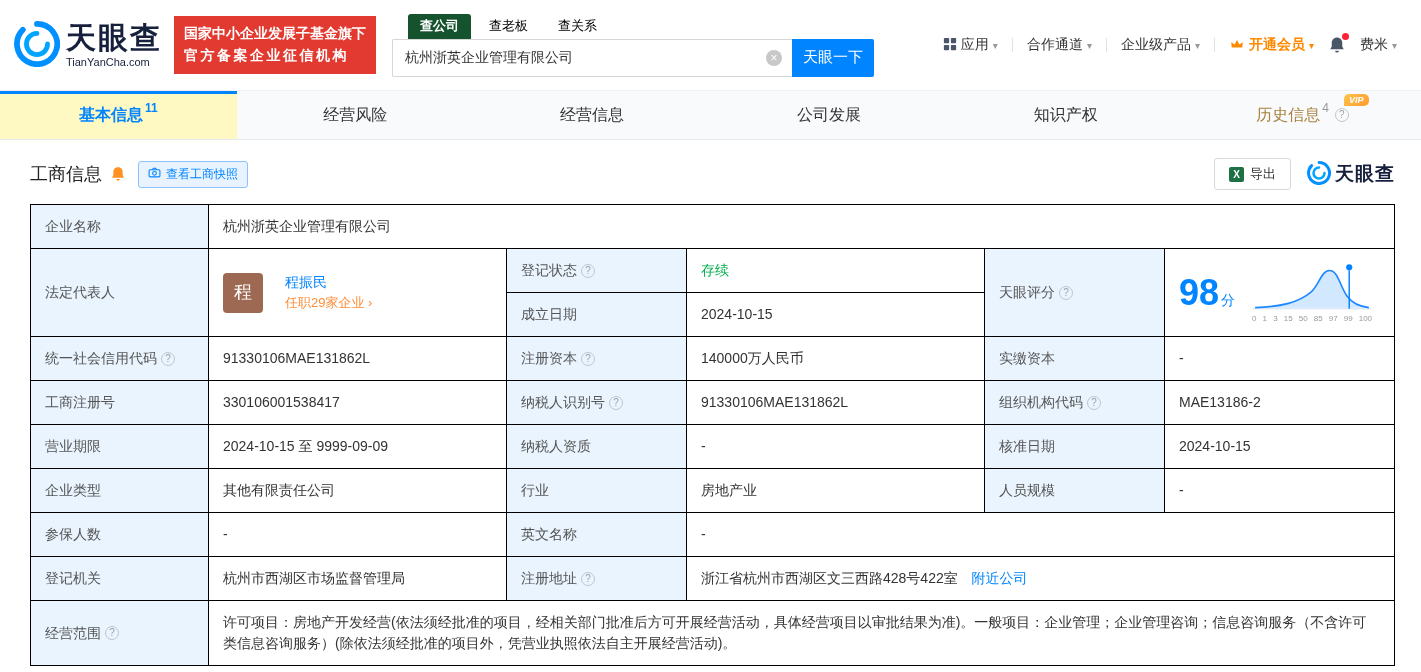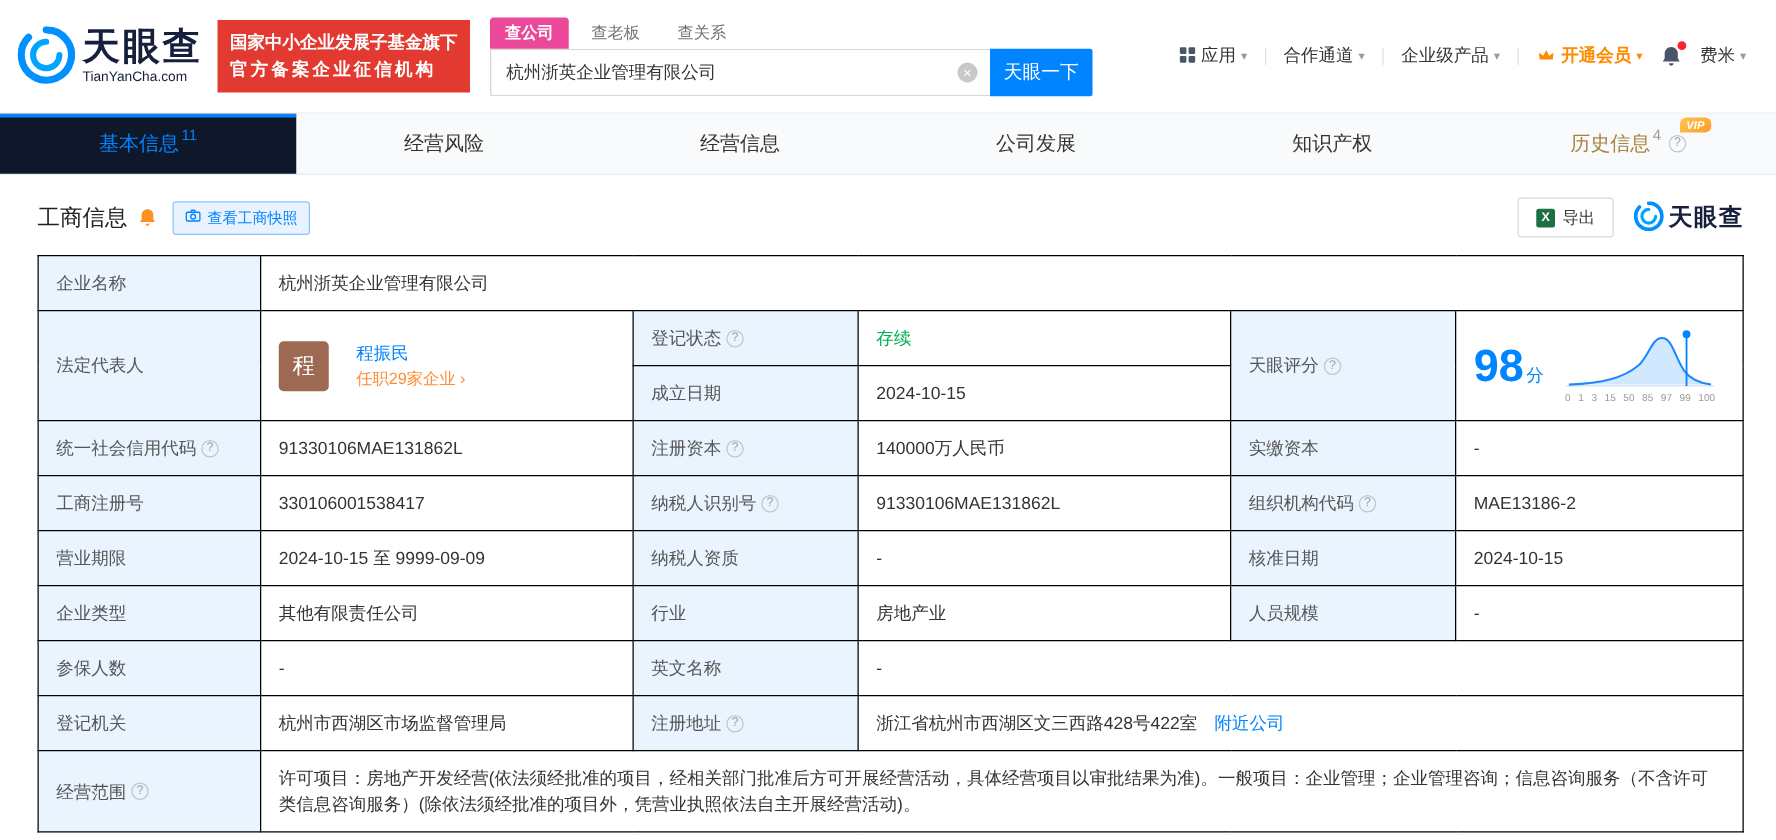--- a/index.html
+++ b/index.html
@@ -12,39 +12,39 @@
   
   .header { display:flex; align-items:center; height:90px; padding:0 24px 0 14px; background:#fff; }
   .logo { display:flex; align-items:center; gap:6px; cursor:pointer; }
   .logo-text { display:flex; flex-direction:column; line-height:1.1; }
   .logo-text .cn { font-size:30px; font-weight:bold; color:#16203c; letter-spacing:2px; }
   .logo-text .en { font-size:11px; color:#16203c; margin-top:2px; }
   .red-badge { background:#e23a30; color:#fff; font-size:14px; font-weight:bold; padding:7px 10px; margin-left:12px; line-height:1.55; }
   .red-badge .l2 { letter-spacing:2.5px; }
   .search-area { margin-left:16px; }
   .search-tabs { display:flex; gap:6px; align-items:flex-end; }
-  .search-tab { font-size:13px; color:#737373; padding:3px 12px 4px; cursor:pointer; }
-  .search-tab.active { background:#ec4899; color:#fff; border-radius:3px 3px 0 0; font-weight:bold; }
+  .search-tab { font-size:13px; color:#000000; padding:3px 12px 4px; cursor:pointer; }
+  .search-tab.active { background:#14532d; color:#fff; border-radius:3px 3px 0 0; font-weight:bold;margin-left:16px; }
   .search-box { display:flex; align-items:stretch; }
   .search-input-wrap { position:relative; }
   .search-input { width:400px; height:38px; border:1px solid #d6d6d6; border-right:none; border-radius:2px 0 0 2px; padding:0 34px 0 12px; font-size:14px; color:#333; outline:none; font-family:inherit; }
   .clear-icon { position:absolute; right:10px; top:11px; width:16px; height:16px; border-radius:50%; background:#c8c8c8; color:#fff; font-size:12px; line-height:16px; text-align:center; cursor:pointer; }
   .search-btn { width:82px; height:38px; background:#0084ff; color:#fff; border:none; border-radius:0 2px 2px 0; font-size:15px; cursor:pointer; font-family:inherit; }
   .top-nav { margin-left:auto; display:flex; align-items:center; gap:14px; font-size:14px; color:#333; white-space:nowrap; }
   .nav-item { display:inline-flex; align-items:center; gap:4px; cursor:pointer;justify-content:center; }
   .nav-item.orange { color:#ff8a00; font-weight:bold; }
   .caret { font-size:10px; color:#999; }
   .nav-item.orange .caret { color:#ff8a00; }
   .sep { width:1px; height:14px; background:#e2e2e2; }
   .bell-wrap { position:relative; cursor:pointer; display:inline-flex; }
   .bell-dot { position:absolute; top:-3px; right:-3px; width:7px; height:7px; border-radius:50%; background:#f23; }
   
   .main-tabs { display:flex; height:50px; background:#f8fafb; border-top:1px solid #f0f2f4; border-bottom:1px solid #e7eaee; }
   .main-tab { flex:1; display:flex; align-items:center; justify-content:center; gap:2px; font-size:16px; color:#333; cursor:pointer; position:relative; }
-  .main-tab.active { background:#0f172a; color:#0084ff; font-weight:normal; box-shadow:inset 0 3px 0 #0084ff; }
+  .main-tab.active { background:#fef9c3; color:#0084ff; font-weight:bold; box-shadow:inset 0 3px 0 #0084ff; }
   .tab-count { font-size:12px; align-self:flex-start; margin-top:10px; }
   .tab-count.blue { color:#0084ff; }
   .tab-count.gray { color:#999; font-weight:normal; }
   .main-tab.history { color:#a8823f; }
   .vip-badge { position:absolute; top:3px; right:calc(50% - 66px); background:linear-gradient(135deg,#ffc24d,#ff9d2e); color:#fff; font-size:9px; font-weight:bold; font-style:italic; padding:0 5px; border-radius:5px 5px 5px 0; line-height:12px; }
   .help-circle { display:inline-block; width:14px; height:14px; border:1px solid #c0c6cc; border-radius:50%; color:#9aa2aa; font-size:10px; line-height:12px; text-align:center; margin-left:4px; cursor:pointer; flex:none; }
   
   .section-bar { display:flex; align-items:center; padding:18px 26px 14px 30px; }
   .section-title { font-size:18px; font-weight:normal; color:#222; }
   .section-bell { margin-left:8px; cursor:pointer; display:inline-flex; }

